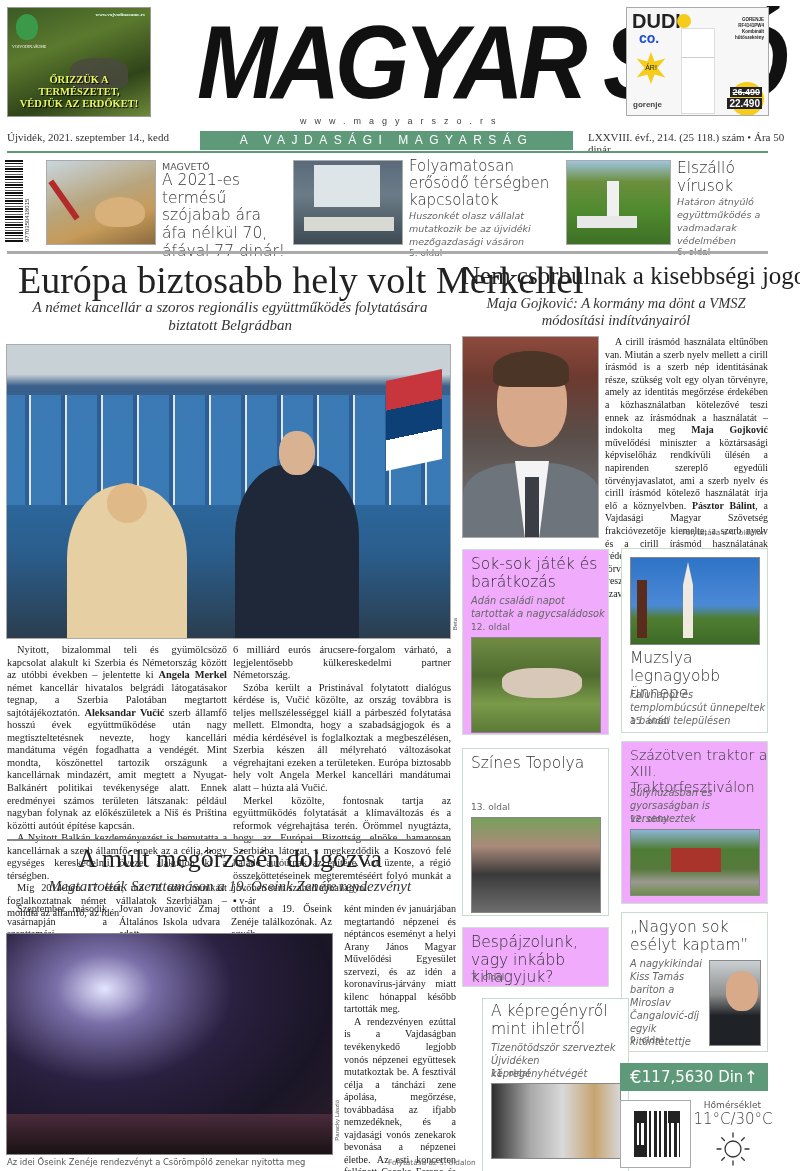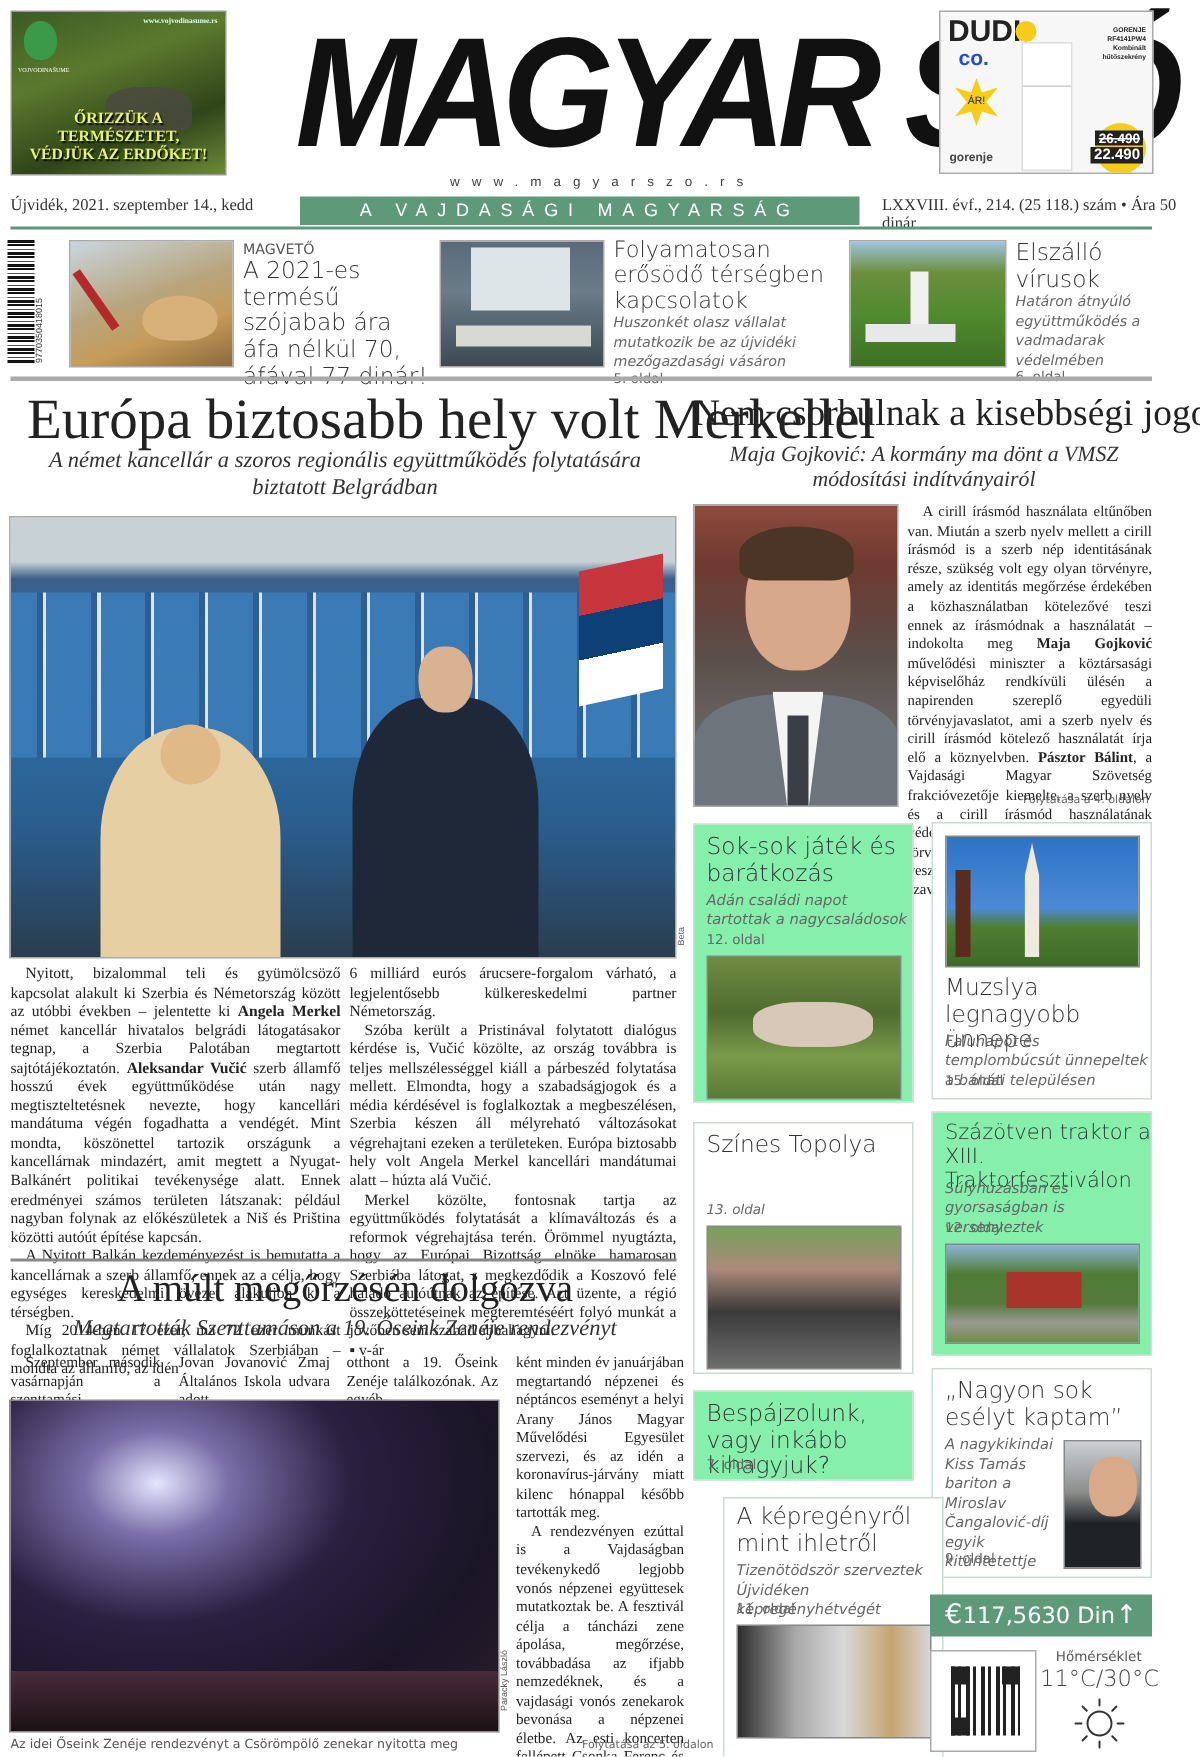--- a/index.html
+++ b/index.html
@@ -84,21 +84,21 @@
   
   .gojko-img { left: 462px; top: 336px; width: 137px; height: 202px; border: 1px solid #aaa;
     background: linear-gradient(180deg, #8e4a3d 0%, #6d3a30 20%, #5a4e49 50%, #767a80 100%); overflow: hidden; }
   .gojko-img .face { position: absolute; left: 34px; top: 22px; width: 70px; height: 88px; border-radius: 46%; background: #d8a88a; }
   .gojko-img .hair { position: absolute; left: 30px; top: 14px; width: 76px; height: 36px; border-radius: 50% 50% 20% 20%; background: #4a3526; }
   .gojko-img .suit { position: absolute; left: 0; top: 126px; width: 137px; height: 80px; background: #6d747c; border-radius: 40% 40% 0 0; }
   .gojko-img .shirt { position: absolute; left: 52px; top: 124px; width: 34px; height: 80px; background: #f4f4f4; clip-path: polygon(0 0,100% 0,70% 100%,30% 100%); }
   .gojko-img .tie { position: absolute; left: 62px; top: 140px; width: 14px; height: 66px; background: #3b3e44; }
 
   .card { border: 1px solid #c9dccf; }
-  .card.green { background: #86efac; border-color: #cde3d2; }
+  .card.green { background: #f0abfc; border-color: #cde3d2; }
   .card.white { background: #fff; }
   .c-head { font-family: "DejaVu Sans", sans-serif; font-weight: 300; color: #333; line-height: 1.14; }
   .c-sub { font-family: "DejaVu Sans", sans-serif; font-style: italic; font-size: 9.8px; line-height: 13px; color: #666; }
   .c-page { font-family: "DejaVu Sans", sans-serif; font-size: 9px; color: #666; }
   .ph { position: absolute; border: 1px solid #888; overflow: hidden; }
 
   .ph-garden { background: linear-gradient(180deg, #6f8b43 0%, #4f6c2f 40%, #7a9a4a 70%, #5b7a36 100%); }
   .ph-garden::before { content: ""; position: absolute; left: 30px; top: 30px; width: 80px; height: 30px; background: #d8c8b8; border-radius: 40%; }
   .ph-church { background: linear-gradient(180deg, #2f73c6 0%, #4b8ad6 55%, #4f7e32 70%, #3d6a26 100%); }
   .ph-church::before { content: ""; position: absolute; left: 52px; top: 4px; width: 10px; height: 76px; background: #efe9e0; clip-path: polygon(50% 0,100% 30%,100% 100%,0 100%,0 30%); }
@@ -239,21 +239,21 @@
 
 <div class="abs card white" style="left:621px; top:548px; width:147px; height:185px;">
   <div class="ph ph-church" style="left:8px; top:8px; width:130px; height:88px;"></div>
   <div class="c-head abs" style="left:8px; top:101px; width:136px; font-size:15.5px;">Muzslya legnagyobb ünnepe</div>
   <div class="c-sub abs" style="left:8px; top:139px; width:136px;">Falunapot és templombúcsút ünnepeltek a bánáti településen</div>
   <div class="c-page abs" style="left:8px; top:167px;">15. oldal</div>
 </div>
 
 <div class="abs card white" style="left:462px; top:748px; width:147px; height:168px;">
   <div class="c-head abs" style="left:8px; top:6px; width:135px; font-size:15.5px;">Színes Topolya</div>
-  <div class="c-page abs" style="left:8px; top:53px;font-style:italic;">13. oldal</div>
+  <div class="c-page abs" style="left:8px; top:53px;">13. oldal</div>
   <div class="ph ph-topolya" style="left:8px; top:68px; width:130px; height:96px;"></div>
 </div>
 
 <div class="abs card green" style="left:621px; top:741px; width:147px; height:163px;">
   <div class="c-head abs" style="left:8px; top:6px; width:138px; font-size:14px;">Százötven traktor a XIII. Traktorfesztiválon</div>
   <div class="c-sub abs" style="left:8px; top:44px; width:136px;">Súlyhúzásban és gyorsaságban is versenyeztek</div>
   <div class="c-page abs" style="left:8px; top:72px;">12. oldal</div>
   <div class="ph ph-tractor" style="left:8px; top:87px; width:130px; height:67px;"></div>
 </div>
 

